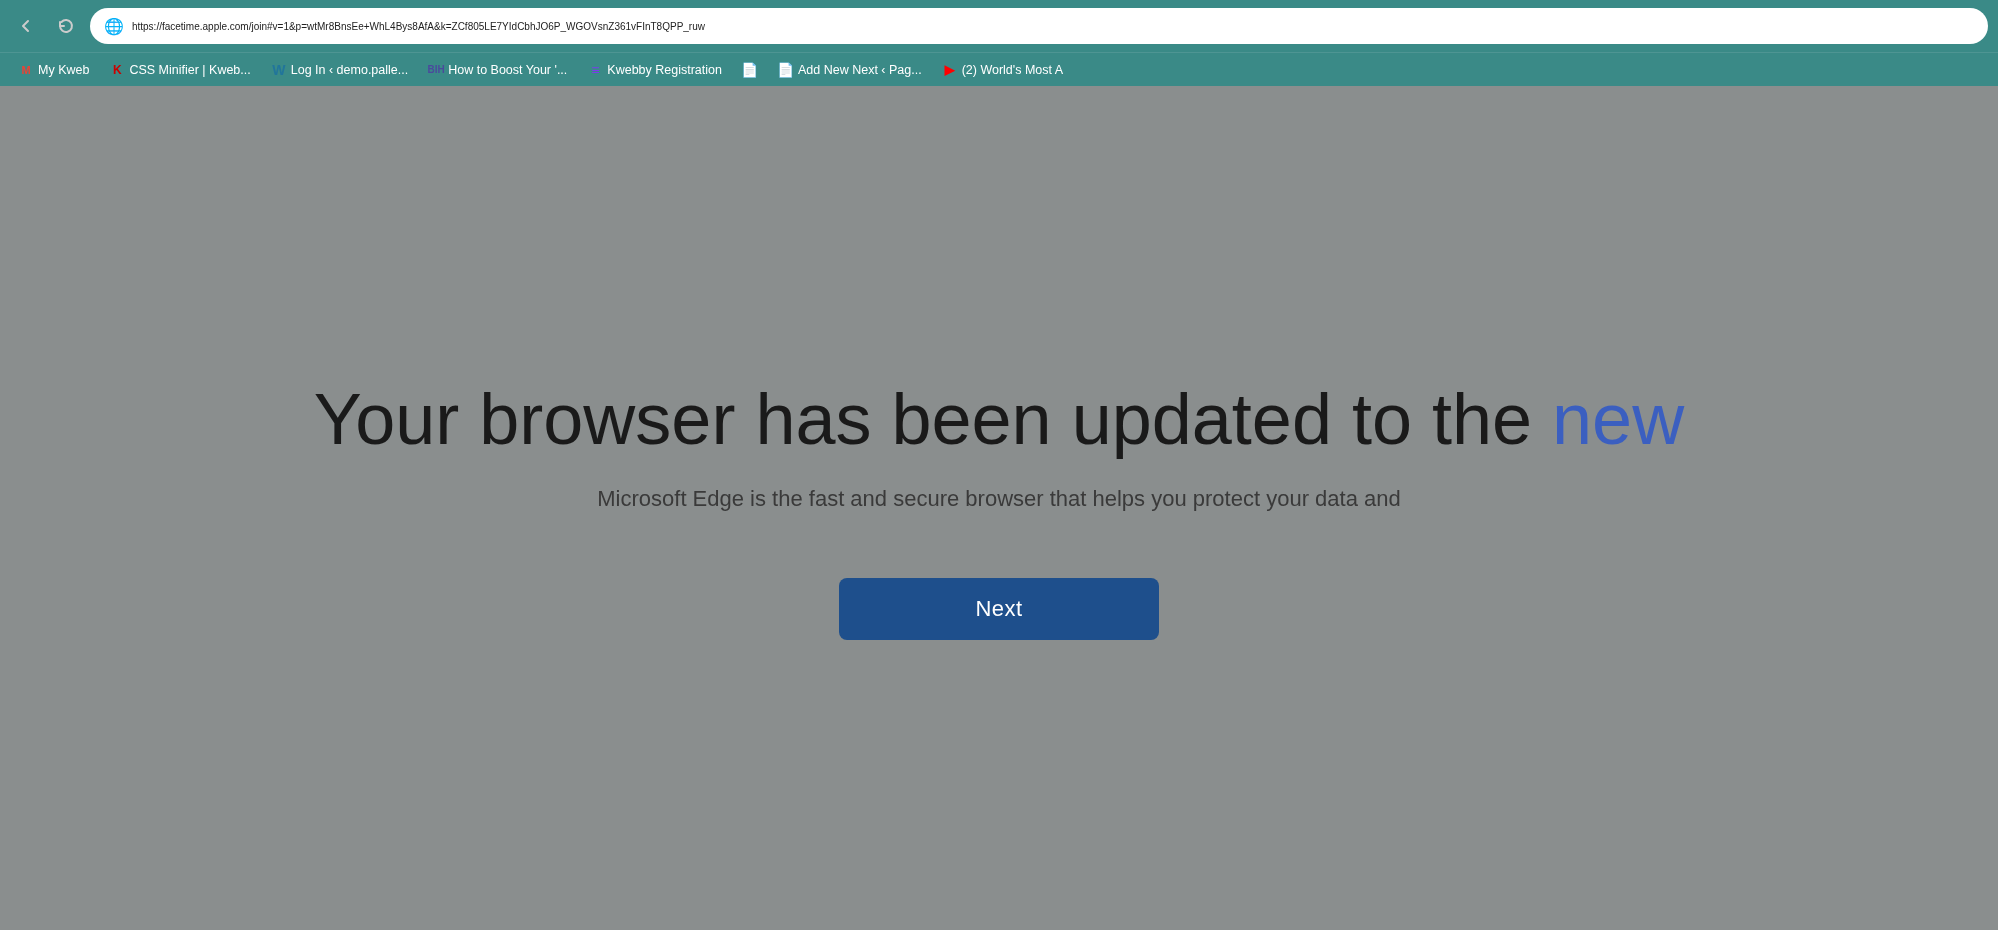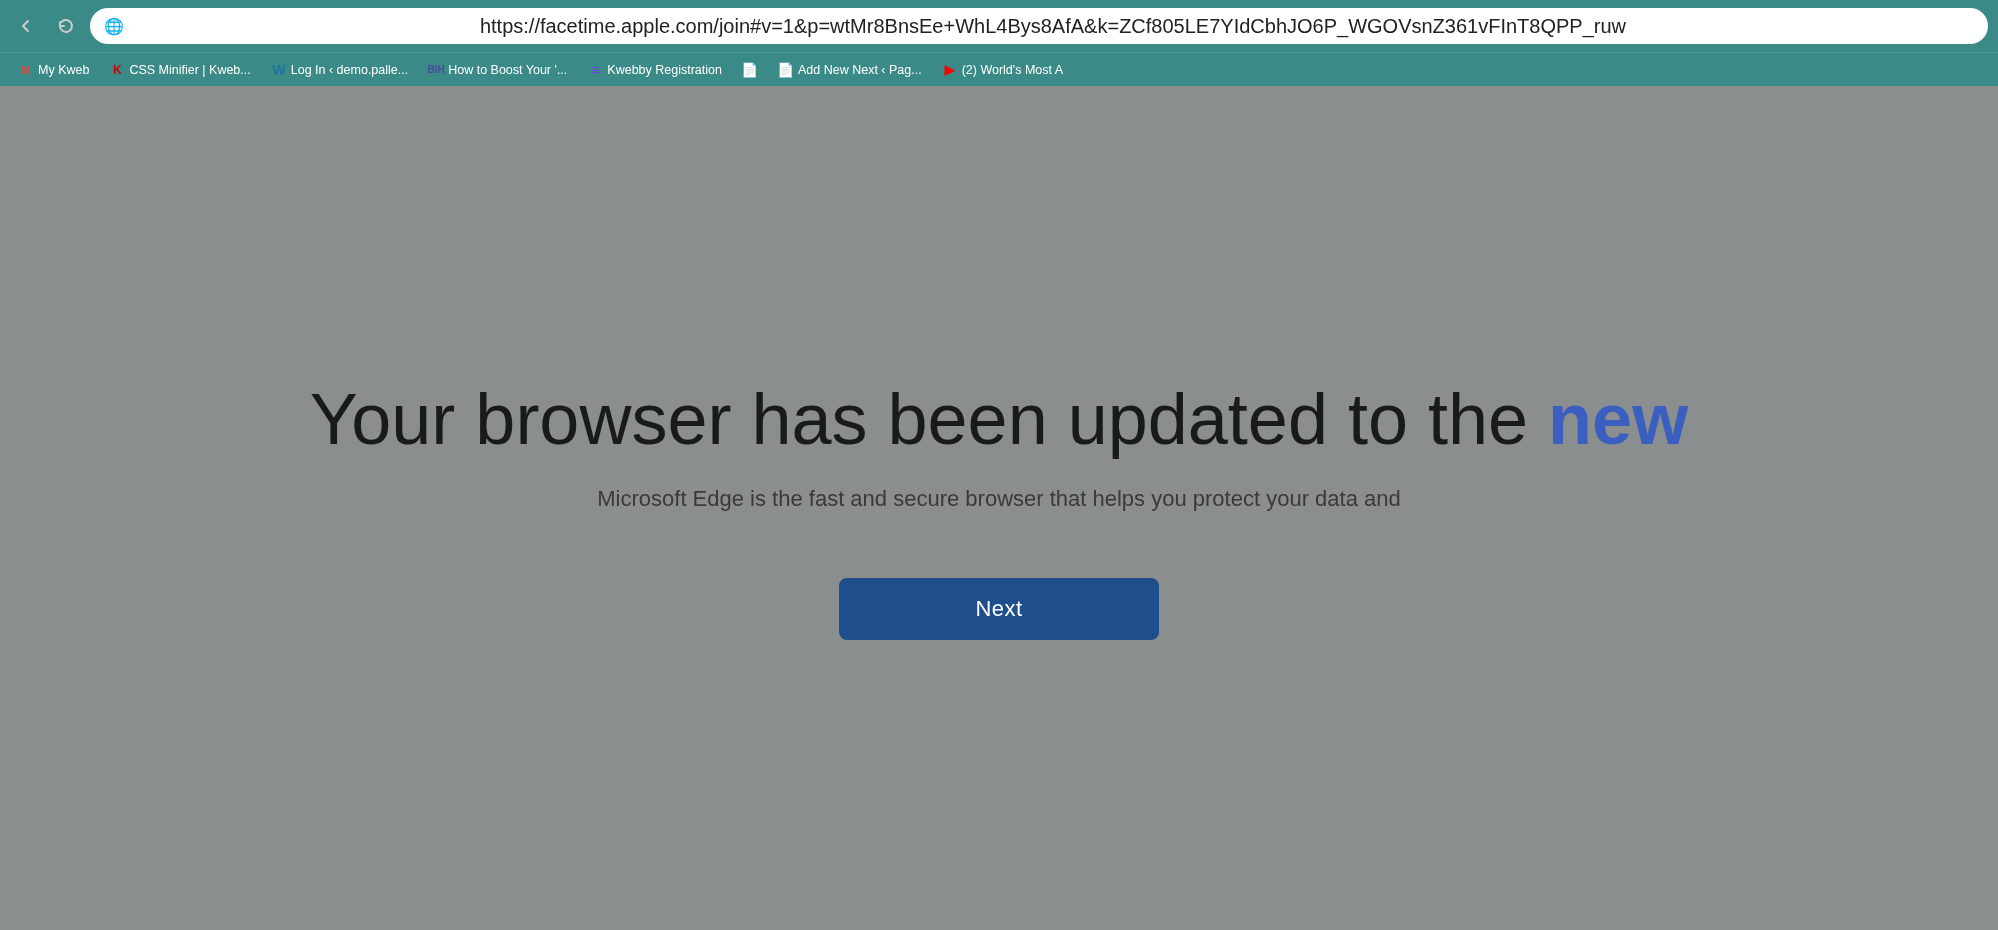--- a/index.html
+++ b/index.html
@@ -60,24 +60,23 @@
     .globe-icon {
       color: #555;
       font-size: 16px;
       flex-shrink: 0;
     }
 
     .address-bar {
       flex: 1;
       border: none;
       outline: none;
-      font-size: 20px;
+      font-size: 10px;
       color: #222;
       background: transparent;
-      text-align: center;
     }
 
     
     .bookmarks-bar {
       display: flex;
       align-items: center;
       padding: 4px 10px;
       background: #3a8a87;
       gap: 4px;
       height: 34px;
@@ -171,21 +170,21 @@
     .headline-text {
       font-size: 72px;
       font-weight: 300;
       color: #1a1a1a;
       white-space: nowrap;
       line-height: 1.2;
     }
 
     .headline-new {
       color: #3b5fc0;
-      font-weight: 700;
+      font-weight: 400;
       margin-top: 22px;
     }
 
     .subtitle-text {
       font-size: 22px;
       color: #3a3a3a;
       text-align: center;
       margin-bottom: 66px;
       font-weight: 400;
     }

